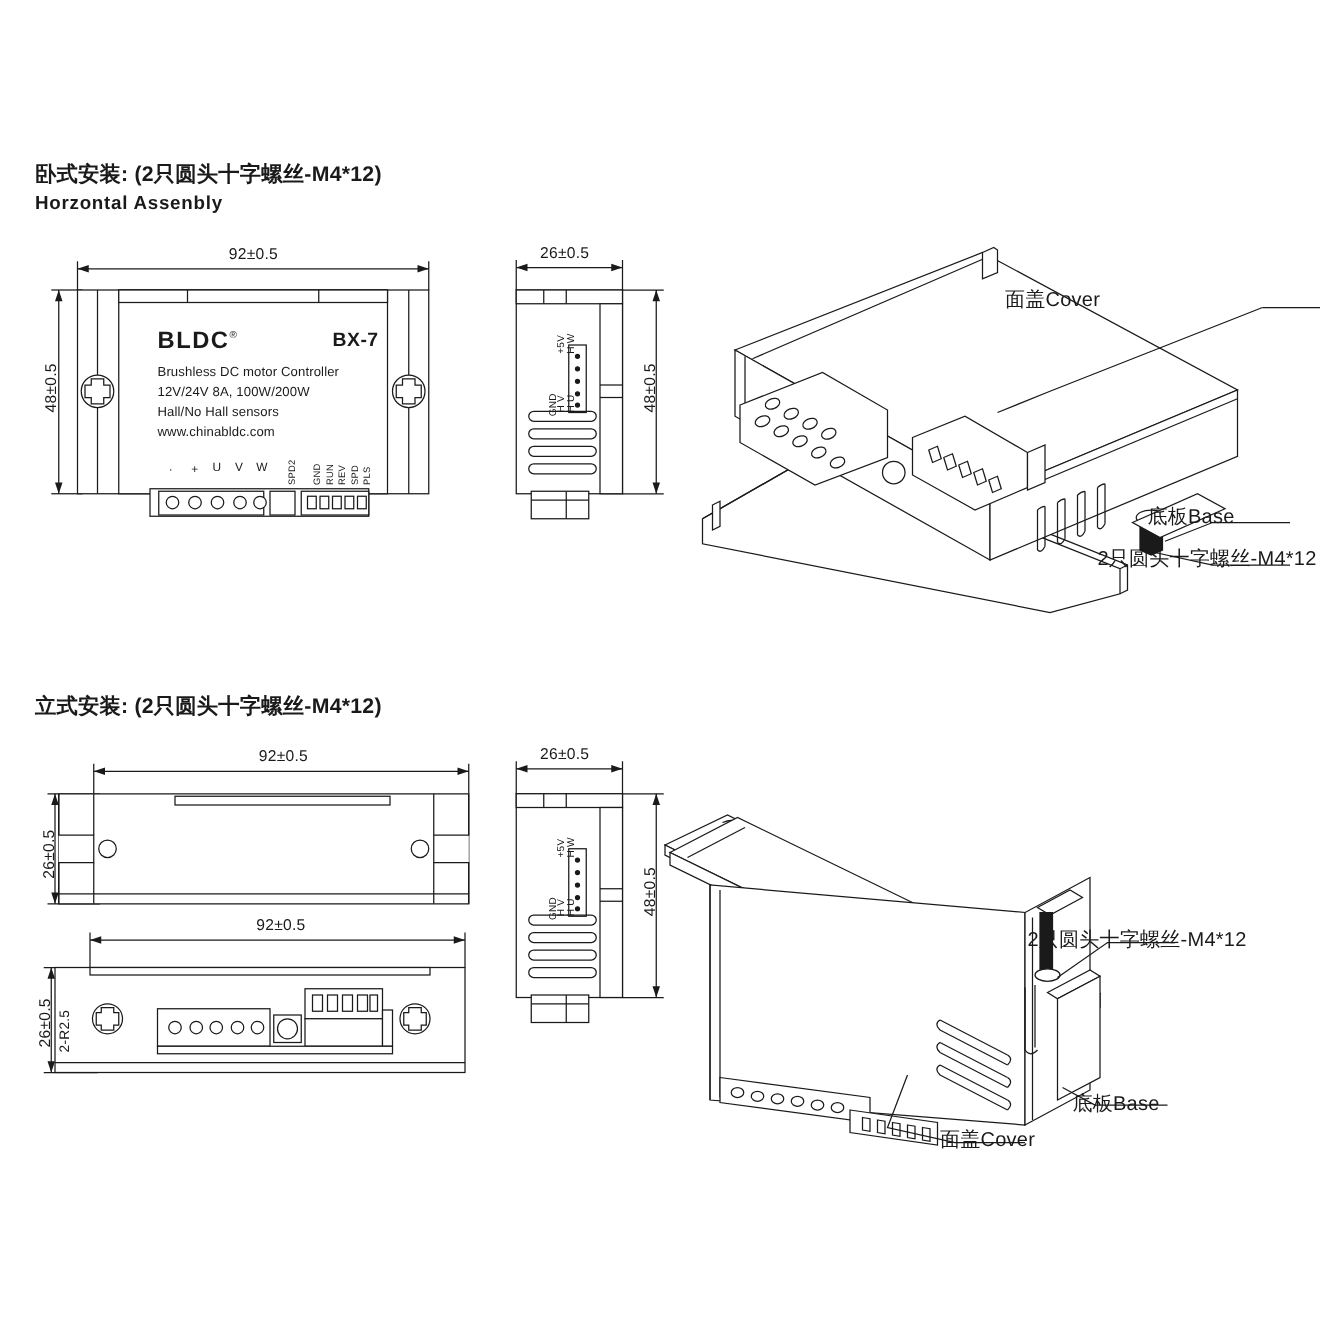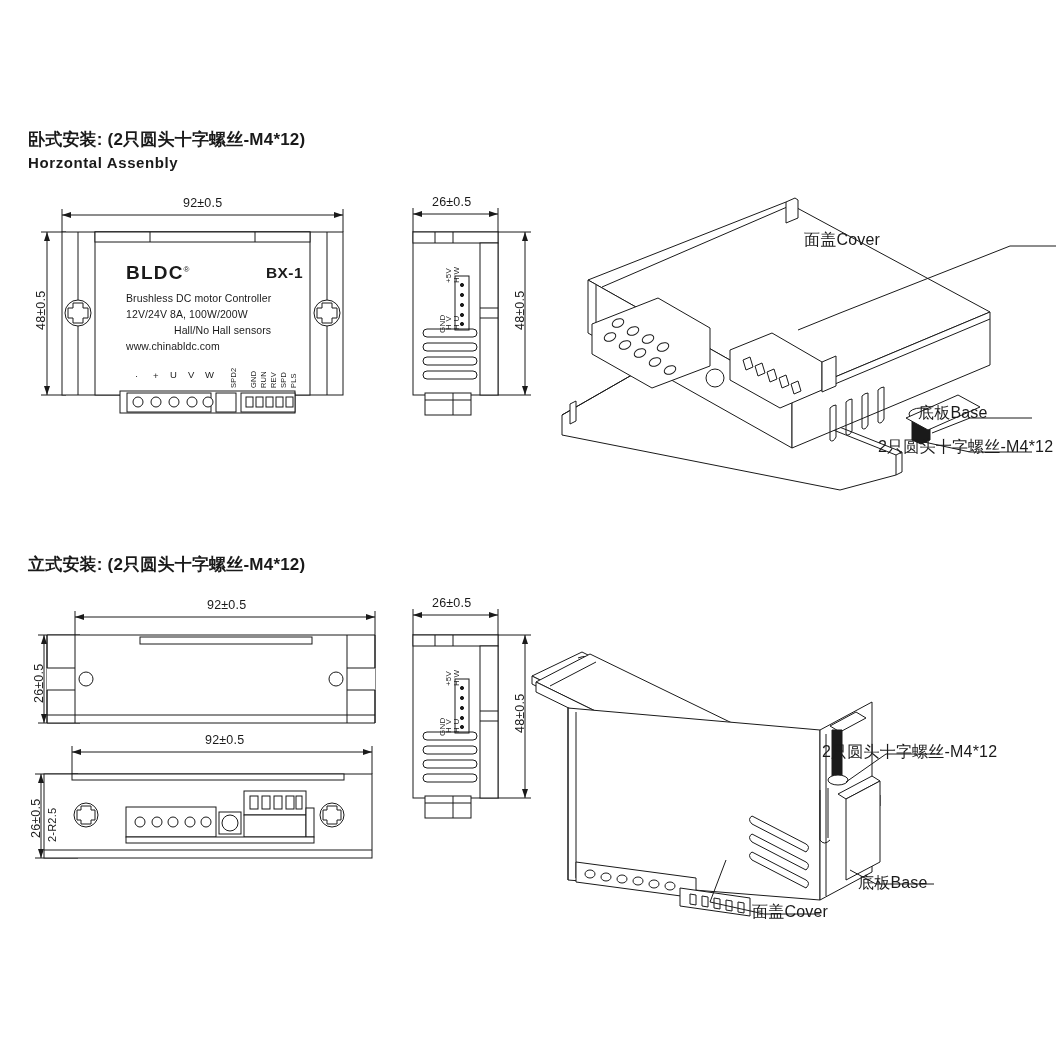--- a/index.html
+++ b/index.html
@@ -110,24 +110,24 @@
         <rect class="fill-w" x="286" y="397" width="7" height="10"></rect>
       </g>
     </svg>
 
     <div class="dim" style="left:183px;top:196px;">92±0.5</div>
     <div class="dim v" style="left:34px;top:330px;">48±0.5</div>
 
     <div class="lbl-logo" style="left:126px;top:262px;">
       <span>BLDC</span><sup>®</sup>
     </div>
-    <div class="lbl-model" style="left:266px;top:264px;">BX-1</div>
+    <div class="lbl-model" style="left:266px;top:264px;">BX-7</div>
     <div class="lbl-line" style="left:126px;top:292px;">Brushless DC motor Controller</div>
     <div class="lbl-line" style="left:126px;top:308px;">12V/24V  8A, 100W/200W</div>
-    <div class="lbl-line" style="left:126px;top:324px;margin-left:48px;">Hall/No Hall sensors</div>
+    <div class="lbl-line" style="left:126px;top:324px;">Hall/No Hall sensors</div>
     <div class="lbl-line" style="left:126px;top:340px;">www.chinabldc.com</div>
 
     <div class="term" style="left:135px;top:370px;">·</div>
     <div class="term" style="left:153px;top:370px;">+</div>
     <div class="term" style="left:170px;top:369px;">U</div>
     <div class="term" style="left:188px;top:369px;">V</div>
     <div class="term" style="left:205px;top:369px;">W</div>
 
     <div class="term rot" style="left:229px;top:388px;">SPD2</div>
     <div class="term rot" style="left:249px;top:388px;">GND</div>

